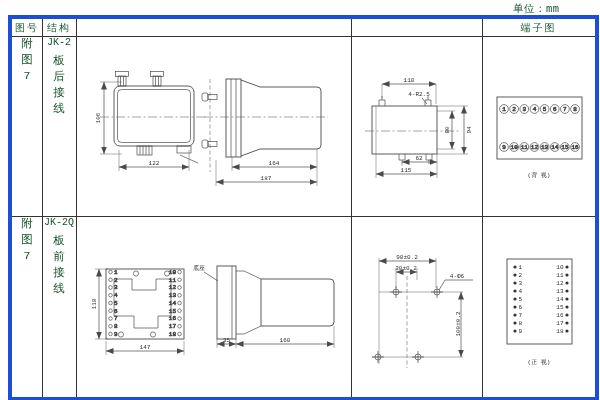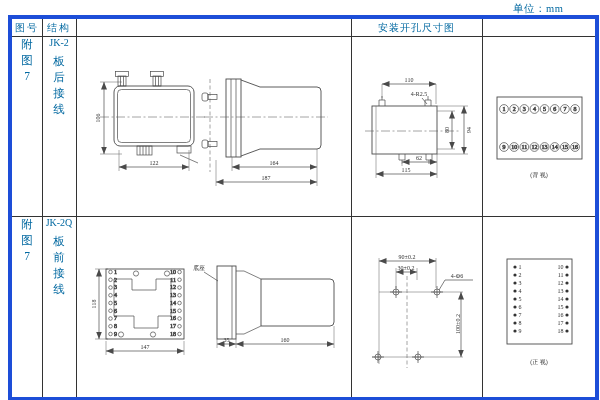--- a/index.html
+++ b/index.html
@@ -1,17 +1,17 @@
 <!DOCTYPE html>
 <html><head>
 <meta charset="utf-8">
 <style>
   html,body{margin:0;padding:0;background:#fff;}
   .page{position:relative;width:600px;height:400px;background:#ffffff;overflow:hidden;
-        font-family:Liberation Serif, serif;color:#0369a1;}
+        font-family:Liberation Mono, monospace;color:#14532d;}
   .unit{position:absolute;top:2px;left:513px;font-size:10.5px;letter-spacing:.5px;}
   .tbl{position:absolute;left:8px;top:15px;width:583px;height:378px;border:4px solid #1d4ed8;}
   .vline{position:absolute;top:0;bottom:0;width:1px;background:#333;}
   .hline{position:absolute;left:0;right:0;height:1px;background:#333;}
   .hdr{position:absolute;top:0;height:17px;display:flex;align-items:center;justify-content:center;
        font-size:10px;letter-spacing:2px;white-space:nowrap;}
   .vstack{position:absolute;display:flex;flex-direction:column;align-items:center;
           font-size:11.5px;}
   .vstack span{line-height:1.4;}
   .model{font-size:10px;letter-spacing:0;margin-bottom:3px;line-height:1.2;}
@@ -36,21 +36,21 @@
 
     <div class="vline" style="left:30px"></div>
     <div class="vline" style="left:64px"></div>
     <div class="vline" style="left:339px"></div>
     <div class="vline" style="left:470px"></div>
     <div class="hline" style="top:17px"></div>
     <div class="hline" style="top:197px"></div>
 
     <div class="hdr" style="left:0;width:30px">图号</div>
     <div class="hdr" style="left:30px;width:34px">结构</div>
-    <div class="hdr" style="left:339px;width:131px;letter-spacing:1px">安装开孔尺寸图</div>
+    <div class="hdr" style="left:470px;width:113px">端子图</div>
 
     <div class="vstack" style="left:0;top:17px;width:30px;height:180px">
       <span>附</span>
       <span>图</span>
       <span>7</span>
     </div>
     <div class="vstack" style="left:30px;top:17px;width:34px;height:180px">
       <span class="model">JK-2</span>
       <span>板</span>
       <span>后</span>

